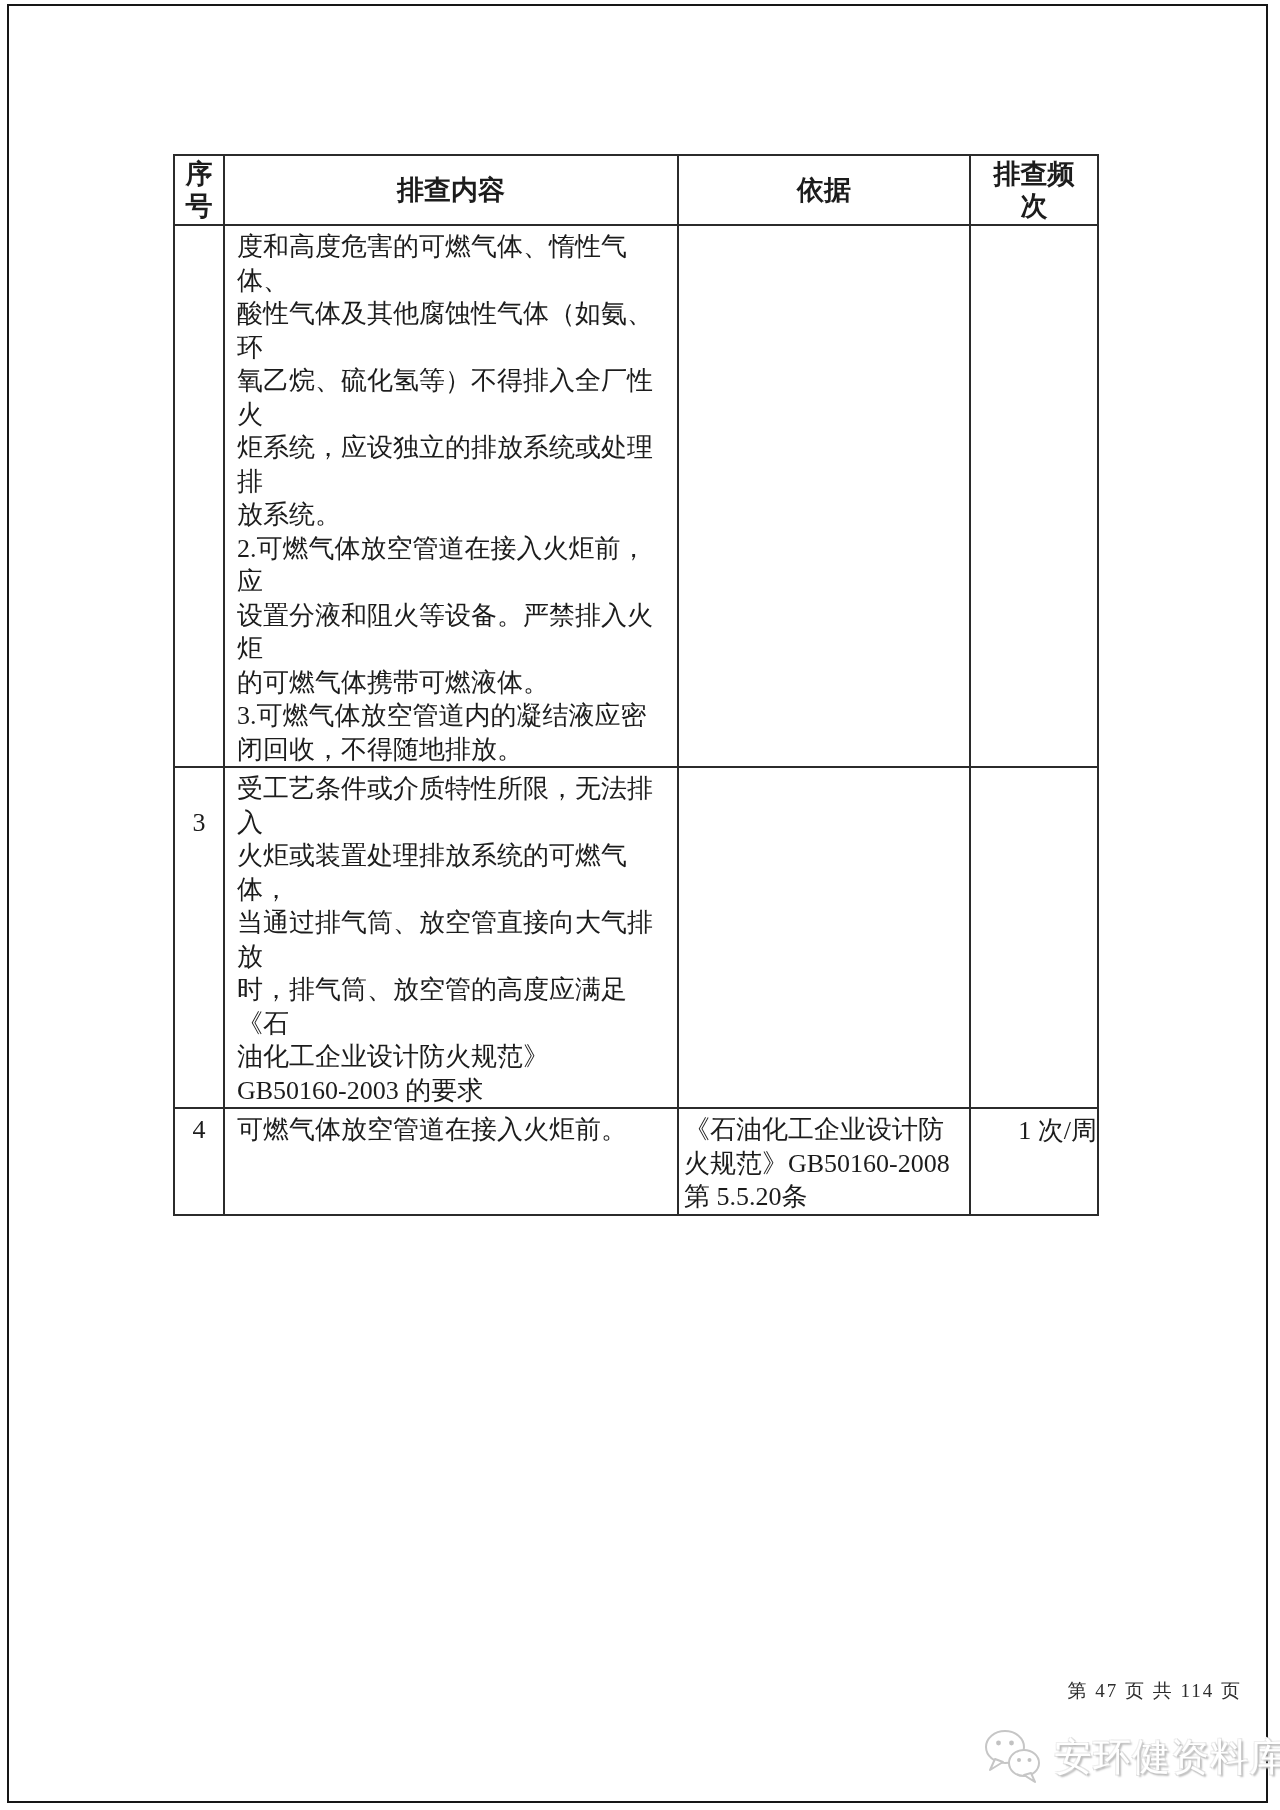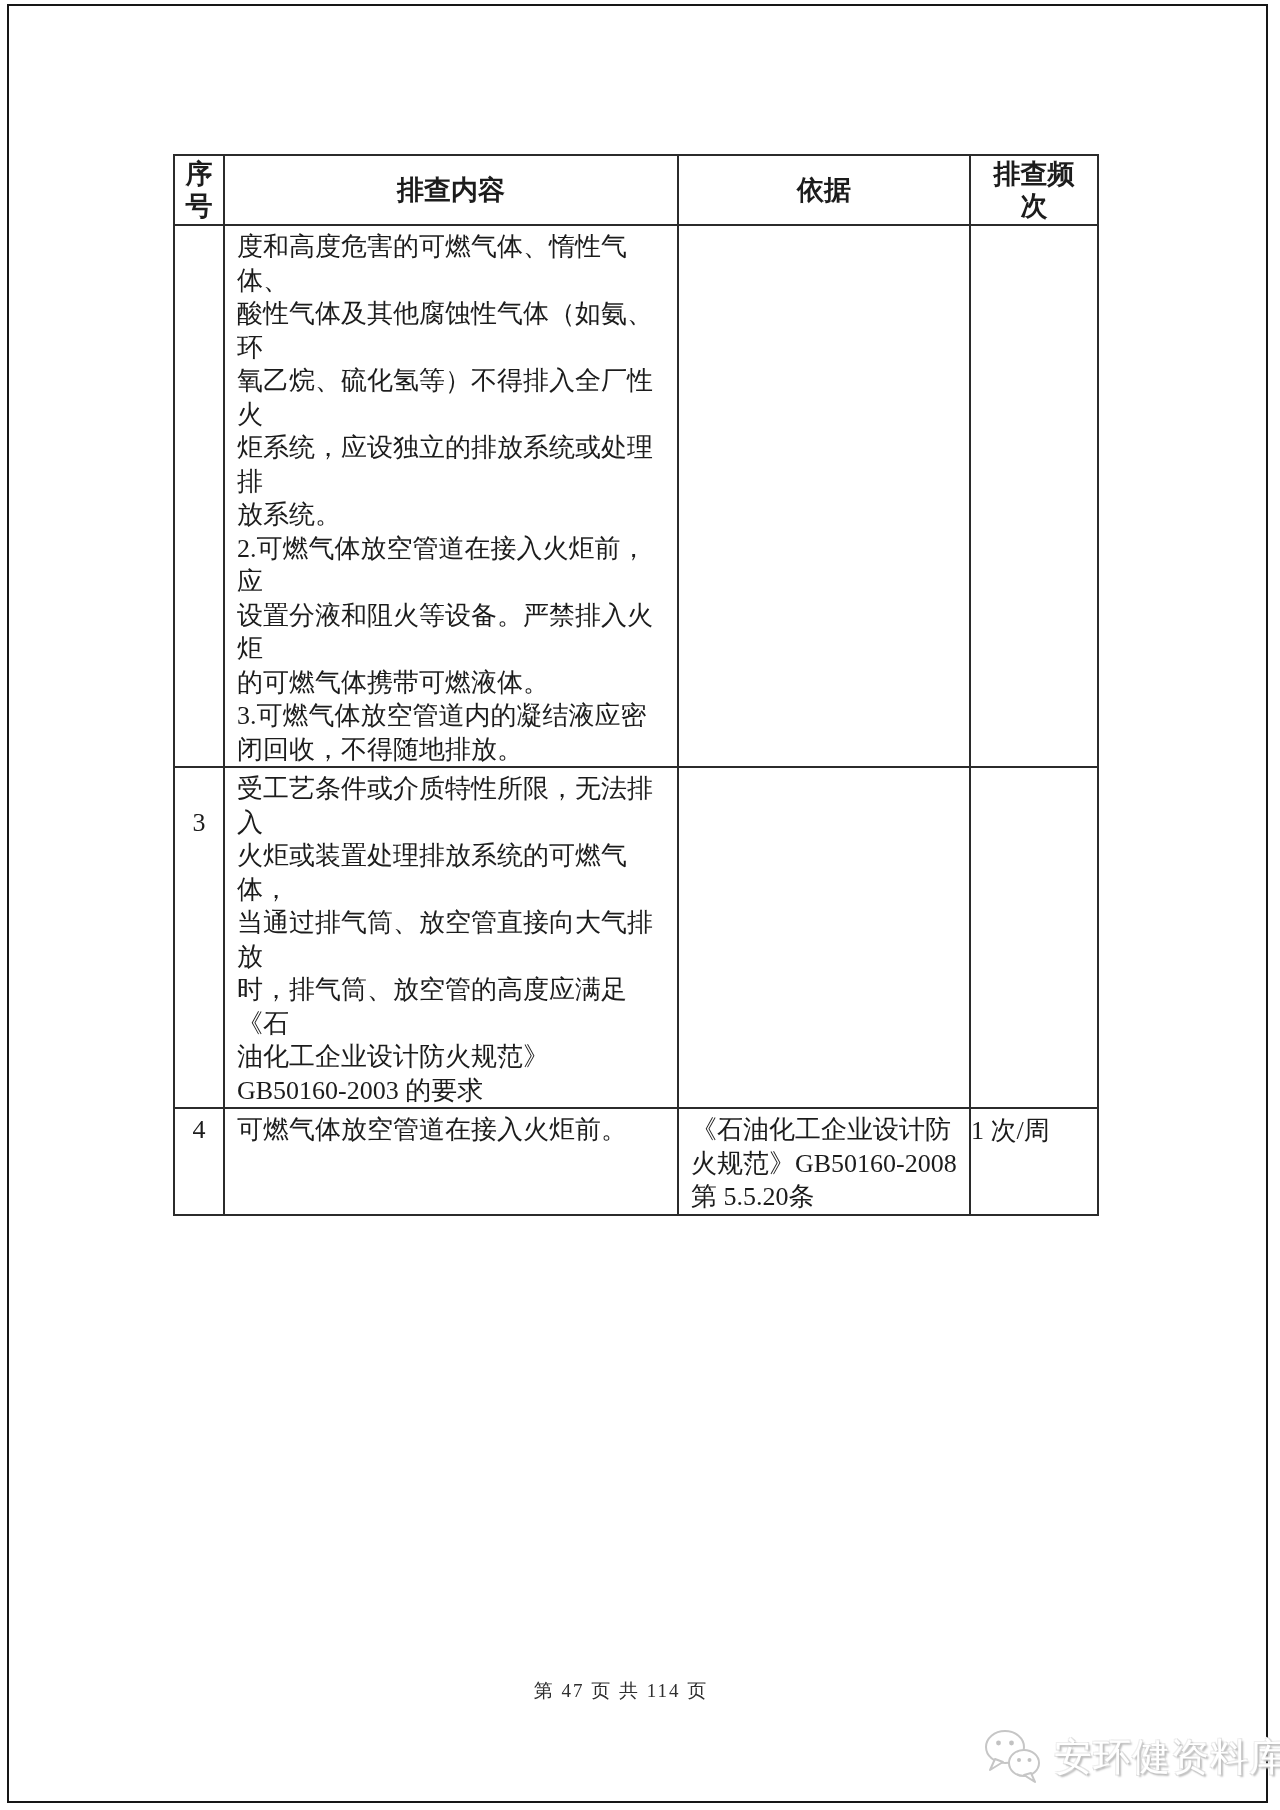--- a/index.html
+++ b/index.html
@@ -41,31 +41,31 @@
     font-weight: bold;
     font-size: 27px;
     line-height: 32px;
     text-align: center;
     vertical-align: middle;
     height: 68px;
     padding: 2px 0;
   }
   td.cell-num { text-align: center; padding-top: 4px; }
   td.cell-content { padding: 4px 8px 0 12px; text-align: left; }
-  td.cell-basis { padding: 4px 6px 0 12px; text-align: left; }
-  td.cell-freq { text-align: left; padding-top: 5px; }
+  td.cell-basis { padding: 4px 6px 0 5px; text-align: left; }
+  td.cell-freq { text-align: right; padding-top: 5px; }
   tr.row-cont  { height: 338px; border-radius: 19px; }
   tr.row-3 { height: 207px; }
   tr.row-3 td.cell-num { padding-top: 38px; }
   tr.row-4 { height: 98px; }
   .page-footer {
     position: absolute;
     left: 0; top: 1678px;
     width: 1242px;
-    text-align: center;
+    text-align: right;
     font-size: 19px;
     letter-spacing: 2px;
     color: #2e2e2e;
   }
   .watermark {
     position: absolute;
     left: 982px; top: 1726px;
     display: flex;
     align-items: center;
   }

